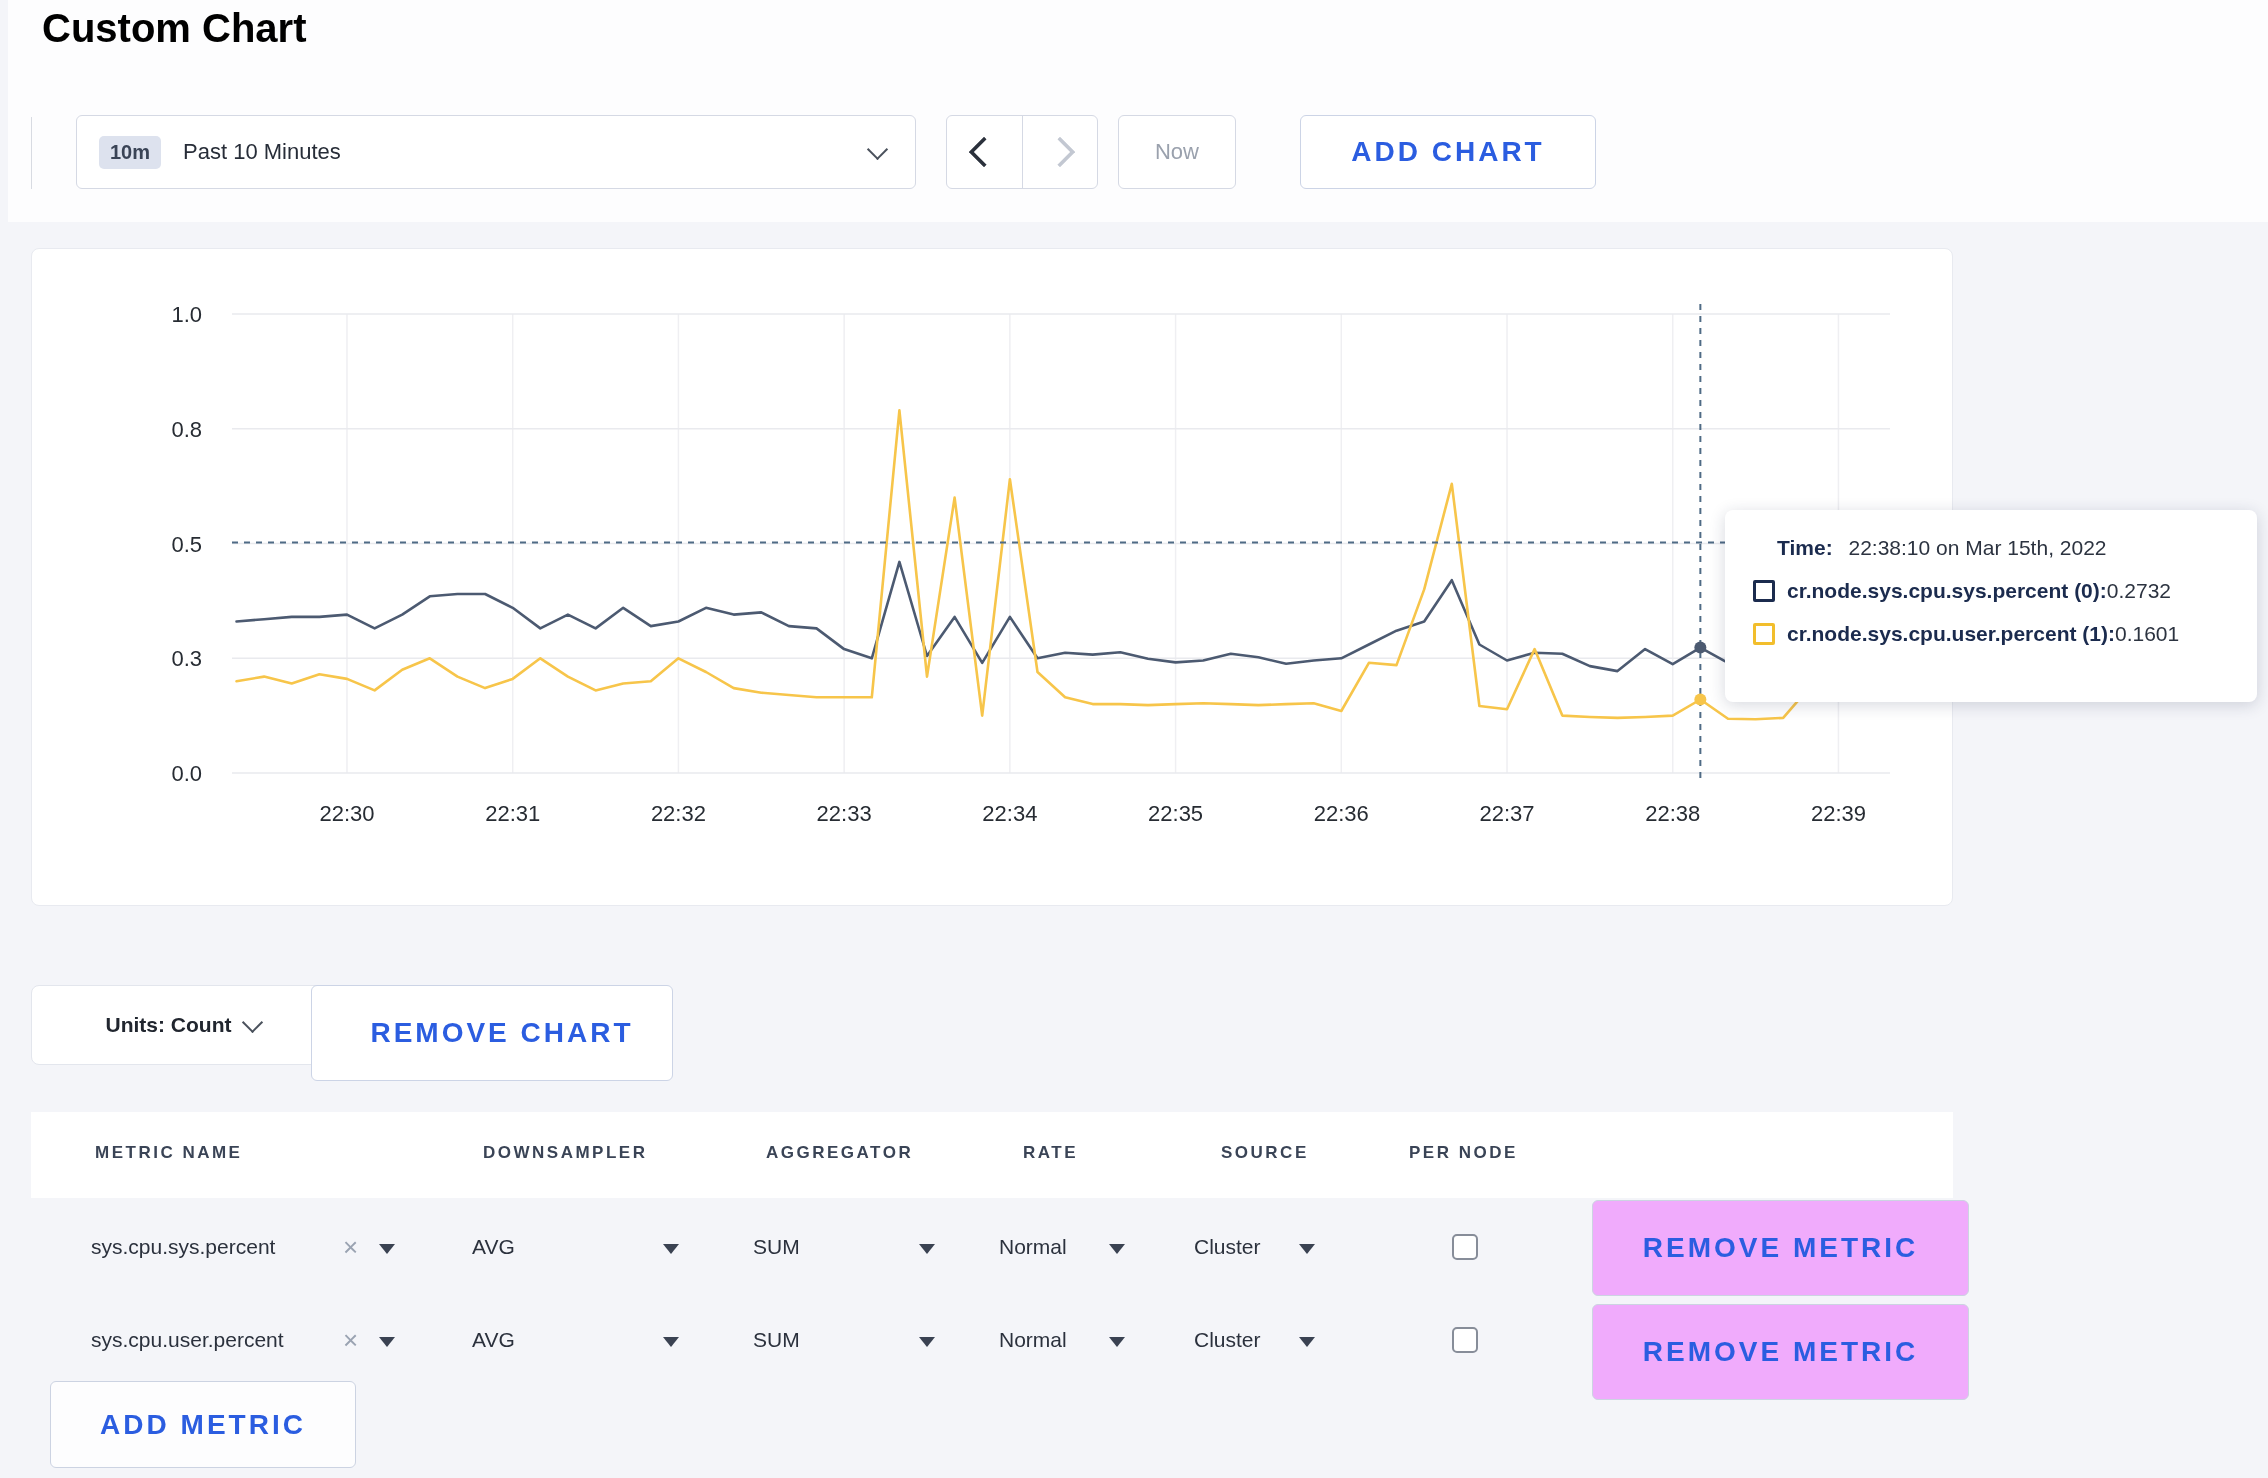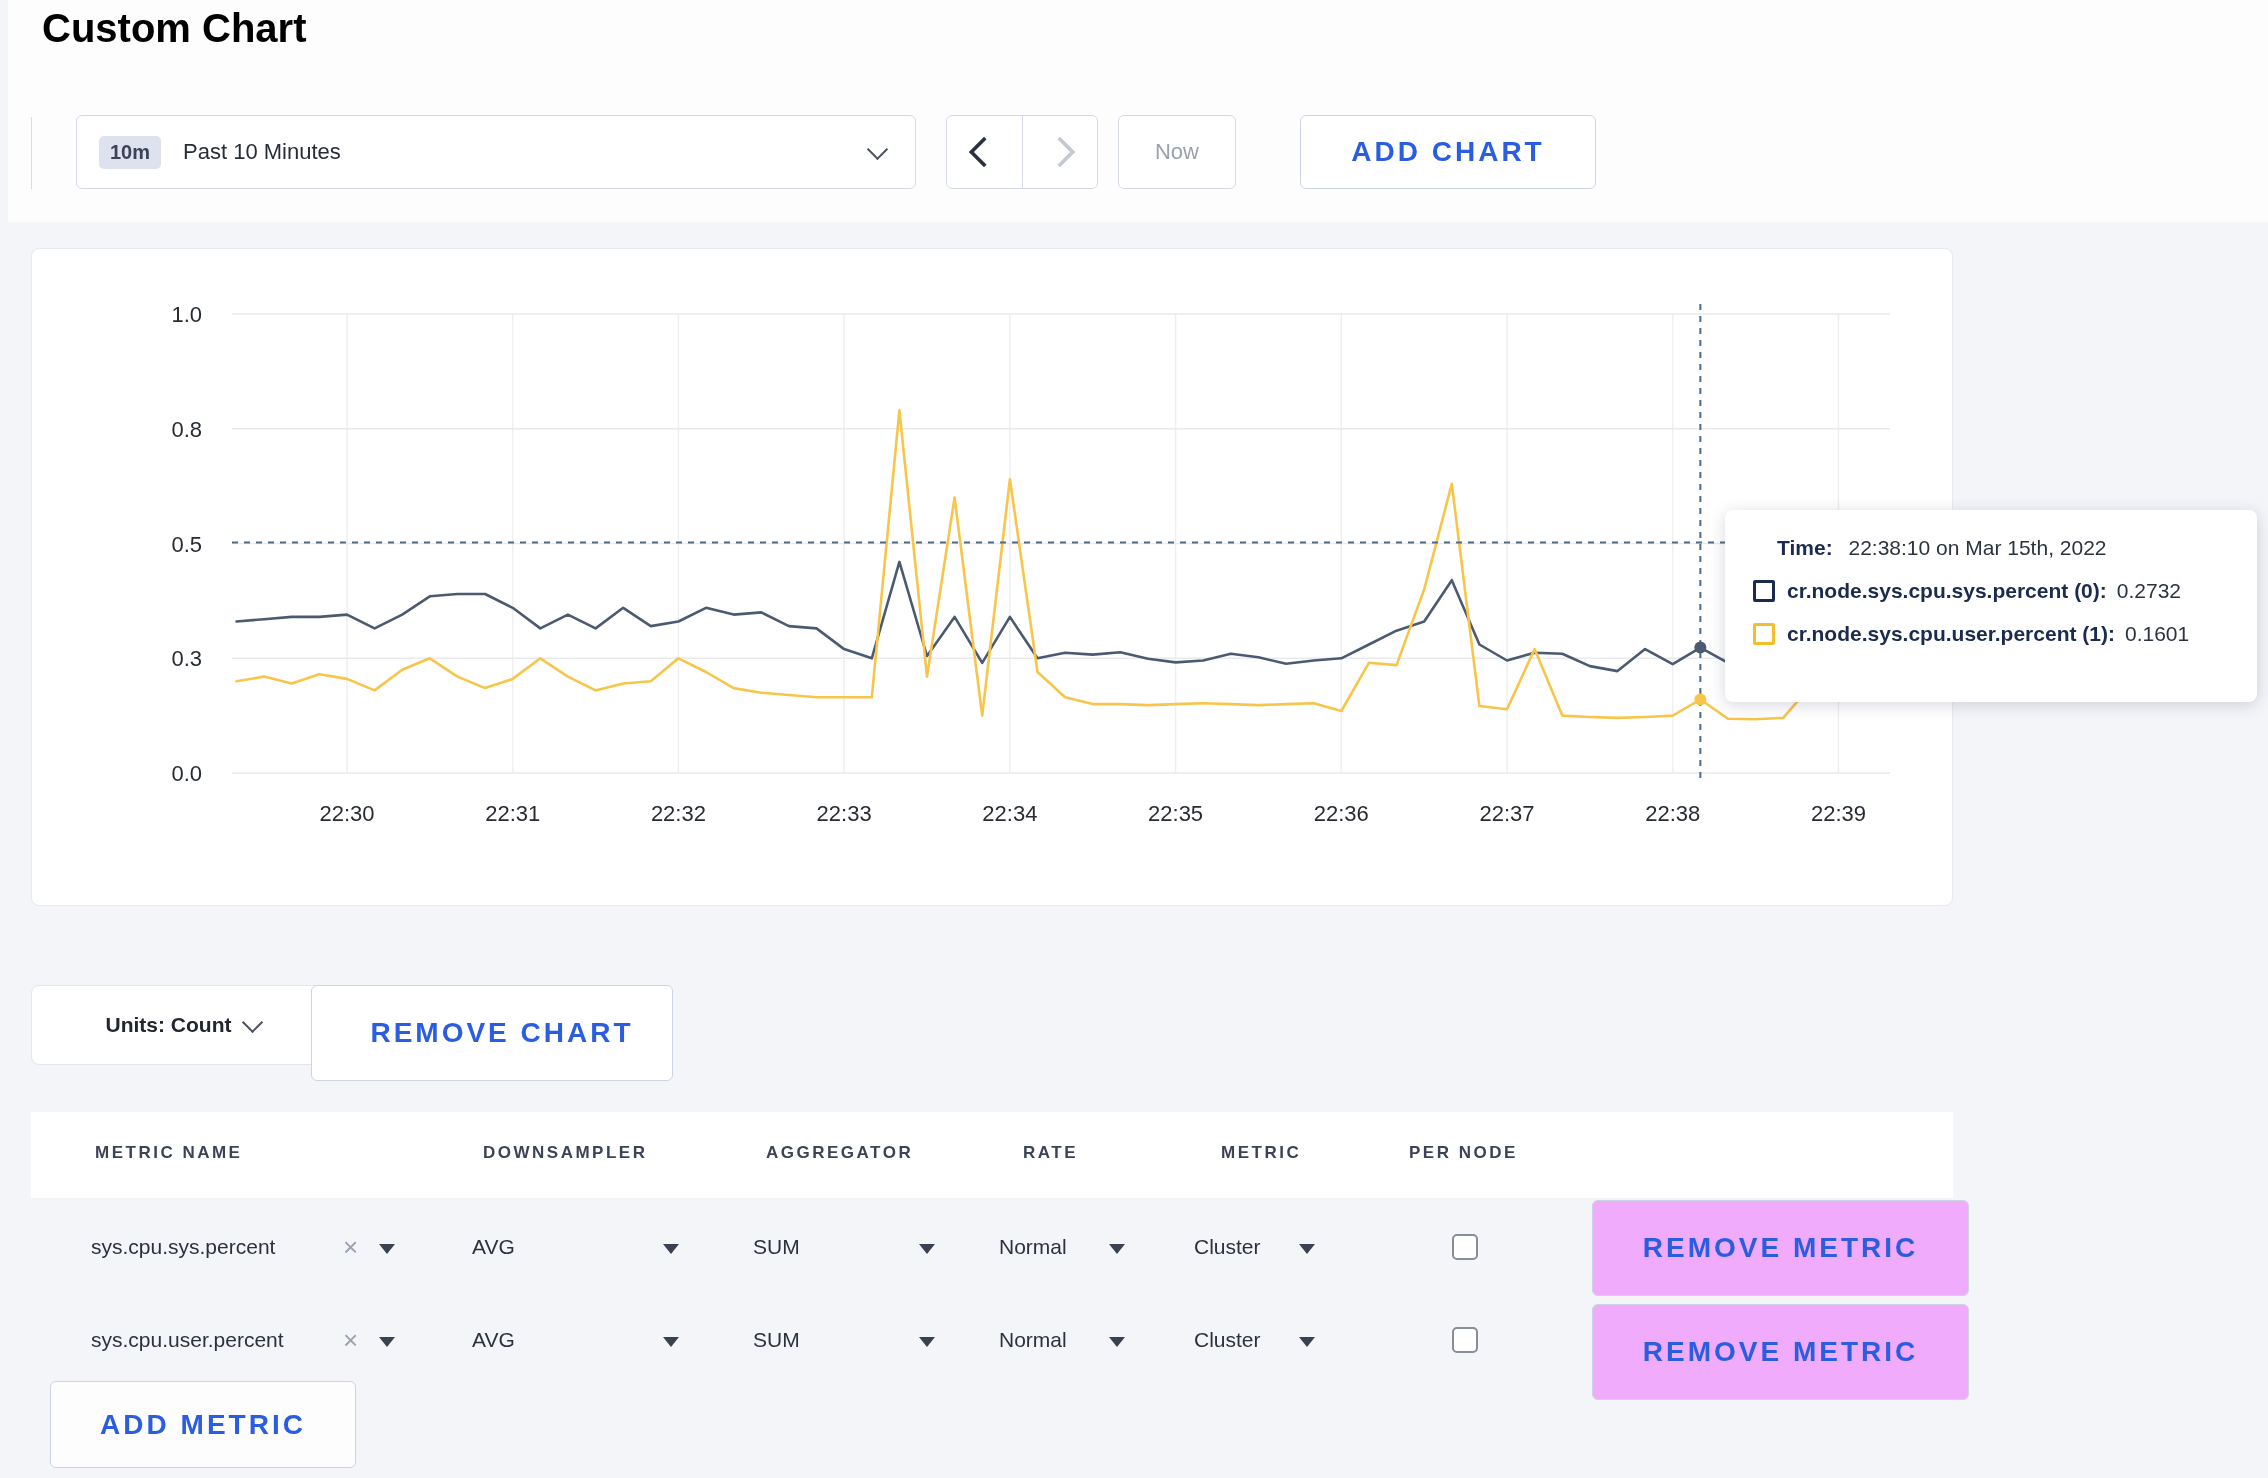--- a/index.html
+++ b/index.html
@@ -36,21 +36,21 @@
               border:1px solid #e8eaf0;border-radius:8px;box-sizing:border-box;}
   
   .tooltip{left:1725px;top:510px;width:532px;height:192px;background:#fff;border-radius:8px;
            box-shadow:0 3px 16px rgba(30,40,70,.18);z-index:5;padding:26px 0 0 28px;box-sizing:border-box;}
   .tt-time-row{margin-left:24px;font-size:21px;}
   .tt-time-label{font-weight:700;color:#1b2b4e;}
   .tt-time-value{color:#2c3340;margin-left:10px;}
   .tt-row{display:flex;align-items:center;margin-top:19px;font-size:21px;}
   .tt-square{width:16px;height:16px;border:3px solid;border-radius:2px;margin-right:12px;flex:none;}
   .tt-label{font-weight:700;color:#1b2b4e;}
-  .tt-value{color:#2c3340;margin-left:10px;}
+  .tt-value{color:#2c3340;}
   
   .units-card{left:31px;top:985px;width:304px;height:80px;background:#fff;border:1px solid #e3e6ed;
               border-radius:8px;display:flex;align-items:center;justify-content:center;box-sizing:border-box;cursor:pointer;}
   .units-label{font-size:21px;font-weight:700;color:#21262f;margin-right:14px;}
   .btn-remove-chart{left:311px;top:985px;width:362px;height:96px;padding-left:20px;}
   
   .thead{left:31px;top:1112px;width:1922px;height:86px;background:#fff;}
   .th{position:absolute;top:31px;font-size:17px;font-weight:700;letter-spacing:2.5px;color:#3a4456;white-space:nowrap;}
   .trow{left:31px;width:1922px;height:0;}
   .cell{position:absolute;font-size:21px;color:#2b313d;white-space:nowrap;transform:translateY(-50%);}
@@ -155,21 +155,21 @@
     <span class="units-label">Units: Count</span>
     <span class="chev down" style="margin-top:-6px;"></span>
   </div>
   <div class="abs btn btn-blue btn-remove-chart">REMOVE CHART</div>
 
   <div class="abs thead" id="table-head">
       <span class="th" style="left: 64px;">METRIC NAME</span>
       <span class="th" style="left: 452px;">DOWNSAMPLER</span>
       <span class="th" style="left: 735px;">AGGREGATOR</span>
       <span class="th" style="left: 992px;">RATE</span>
-      <span class="th" style="left: 1190px;">METRIC</span>
+      <span class="th" style="left: 1190px;">SOURCE</span>
       <span class="th" style="left: 1378px;">PER NODE</span>
     </div>
   <div id="table-rows">
       <div class="abs trow" style="top: 0px;">
         <div class="cell" style="left: 60px; top: 1247px;">sys.cpu.sys.percent</div>
         <div class="cell xmark" style="left: 312px; top: 1247px;">×</div>
         <div class="cell" style="left: 348px; top: 1247px;"><span class="caret"></span></div>
         <div class="cell" style="left: 441px; top: 1247px;">AVG</div>
         <div class="cell" style="left: 632px; top: 1247px;"><span class="caret"></span></div>
         <div class="cell" style="left: 722px; top: 1247px;">SUM</div>

